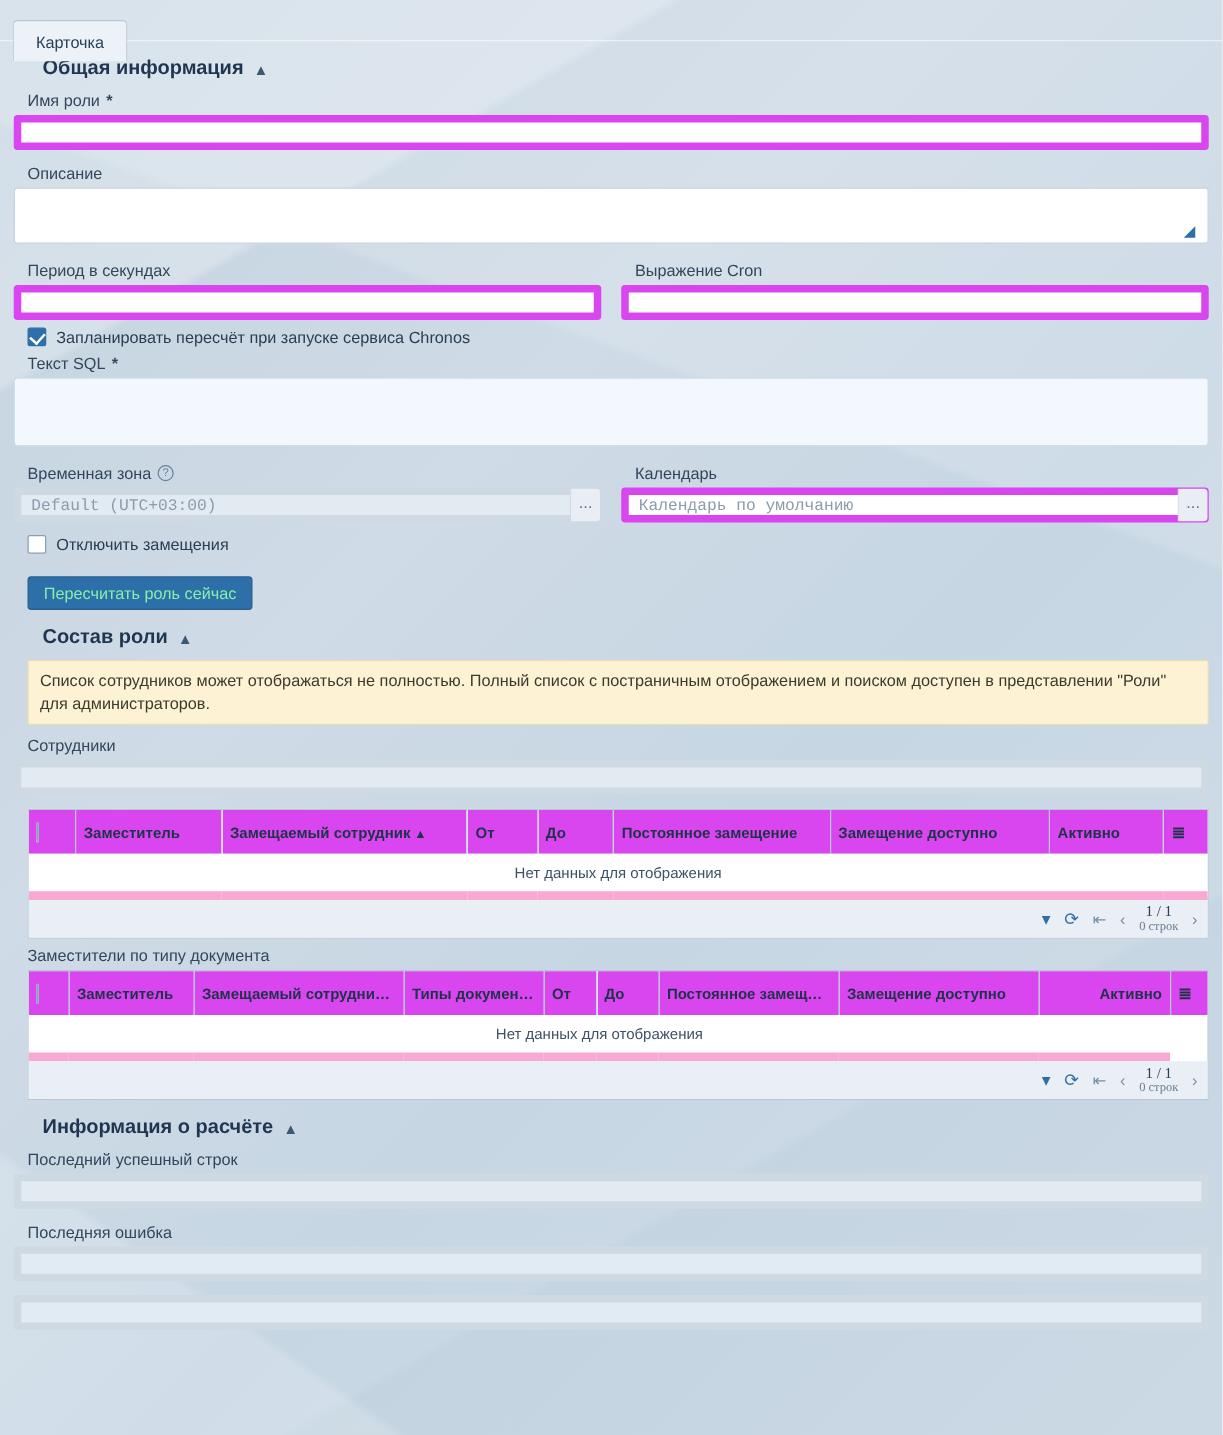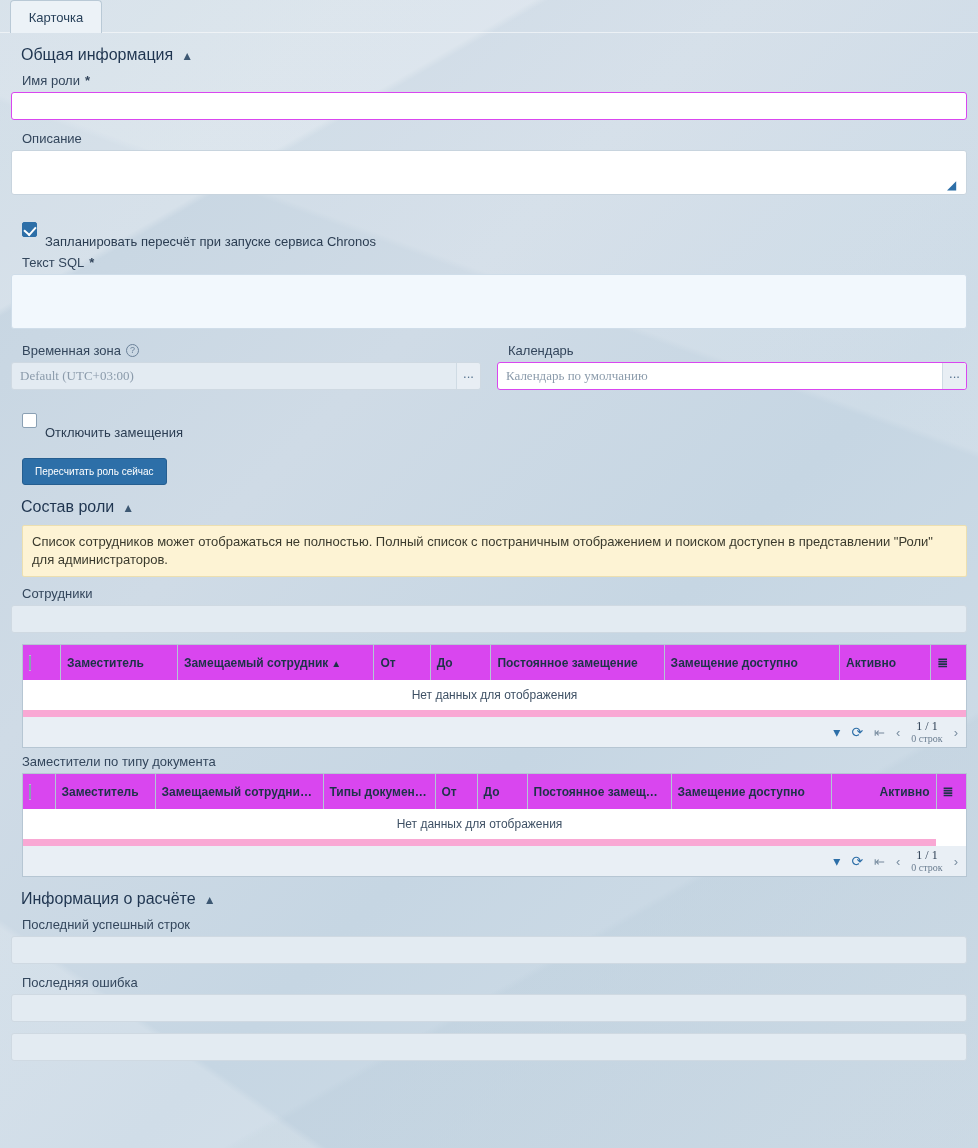--- a/index.html
+++ b/index.html
@@ -32,21 +32,21 @@
   .page { position: relative; z-index: 1; }
 
   
   .tabbar {
     height: 33px;
     position: relative;
   }
   .tab {
     position: absolute;
     left: 10px;
-    top: 0;
+    top: 16px;
     height: 33px;
     min-width: 92px;
     padding: 0 16px;
     display: flex;
     align-items: center;
     justify-content: center;
     background: #ecf2f7;
     border: 1px solid #b9c9d6;
     border-bottom: none;
     border-radius: 4px 4px 0 0;
@@ -61,23 +61,23 @@
   }
 
   .content { padding: 0 11px; }
 
   
   .section-header {
     display: flex;
     align-items: center;
     gap: 8px;
     font-size: 16px;
-    font-weight: normal;
+    font-weight: bold;
     color: #1f3550;
-    margin: 13px 0 9px 10px;
+    margin: 13px 0 9px 23px;
   }
   .chev {
     font-size: 12px;
     color: #3d5873;
     line-height: 1;
     transform: translateY(1px);
   }
 
   
   .field-label {
@@ -97,24 +97,24 @@
     font-size: 9px;
     line-height: 11px;
     text-align: center;
     display: inline-block;
   }
 
   .input {
     width: 100%;
     height: 28px;
     background: #ffffff;
-    border: 1px solid #d946ef;
+    border: 6px solid #d946ef;
     border-radius: 3px;
     padding: 0 8px;
-    font-family: Liberation Serif, serif;
+    font-family: Liberation Mono, monospace;
     font-size: 13px;
     color: #222;
     outline: none;
   }
   .input.readonly {
     background: #e3ebf2;
     border-color: #cfd9e2;
   }
   .row-gap { margin-bottom: 11px; }
 
@@ -172,21 +172,21 @@
   }
   .chk.checked:after {
     content: "";
     position: absolute;
     left: 3px; top: 1px;
     width: 6px; height: 9px;
     border: solid #fff;
     border-width: 0 2px 2px 0;
     transform: rotate(42deg);
   }
-  .chk-label { font-size: 13px; color: #2b3d52; margin-top: 25px; }
+  .chk-label { font-size: 13px; color: #2b3d52; }
 
   
   .select-wrap { position: relative; }
   .select-wrap .input { padding-right: 30px; color: #8b9bab; }
   .dots-btn {
     position: absolute;
     right: 1px; top: 1px;
     width: 24px; height: 26px;
     background: #e8eef4;
     border-left: 1px solid #cfdbe4;
@@ -200,22 +200,22 @@
 
   
   .btn-primary {
     margin: 12px 0 0 11px;
     height: 27px;
     padding: 0 12px;
     background: #2d6fa8;
     border: 1px solid #24periodo;
     border: 1px solid #255e90;
     border-radius: 3px;
-    color: #ffffff;
-    font-size: 10px;
+    color: #86efac;
+    font-size: 13px;
     font-family: "Liberation Sans", sans-serif;
     cursor: pointer;
   }
 
   
   .notice {
     margin: 0 0 0 11px;
     background: #fdf3d4;
     border: 1px solid #ecdfb0;
     border-radius: 2px;
@@ -331,20 +331,34 @@
     
     <div class="field-label">
       <span>Описание</span>
     </div>
     <div class="row-gap textarea-wrap">
       <textarea class="textarea" style=""></textarea>
       <span class="expand-icon">◢</span>
     </div>
 
     
+    <div class="two-col">
+      <div class="col">
+        <div class="field-label">
+          <span>Период в секундах</span>
+        </div>
+        <input class="input" value="" style="">
+      </div>
+      <div class="col">
+        <div class="field-label">
+          <span>Выражение Cron</span>
+        </div>
+        <input class="input" value="" style="">
+      </div>
+    </div>
 
     
     <div class="chk-row">
       <span class="chk checked"></span>
       <span class="chk-label">Запланировать пересчёт при запуске сервиса Chronos</span>
     </div>
 
     
     <div class="field-label">
       <span>Текст SQL</span>

